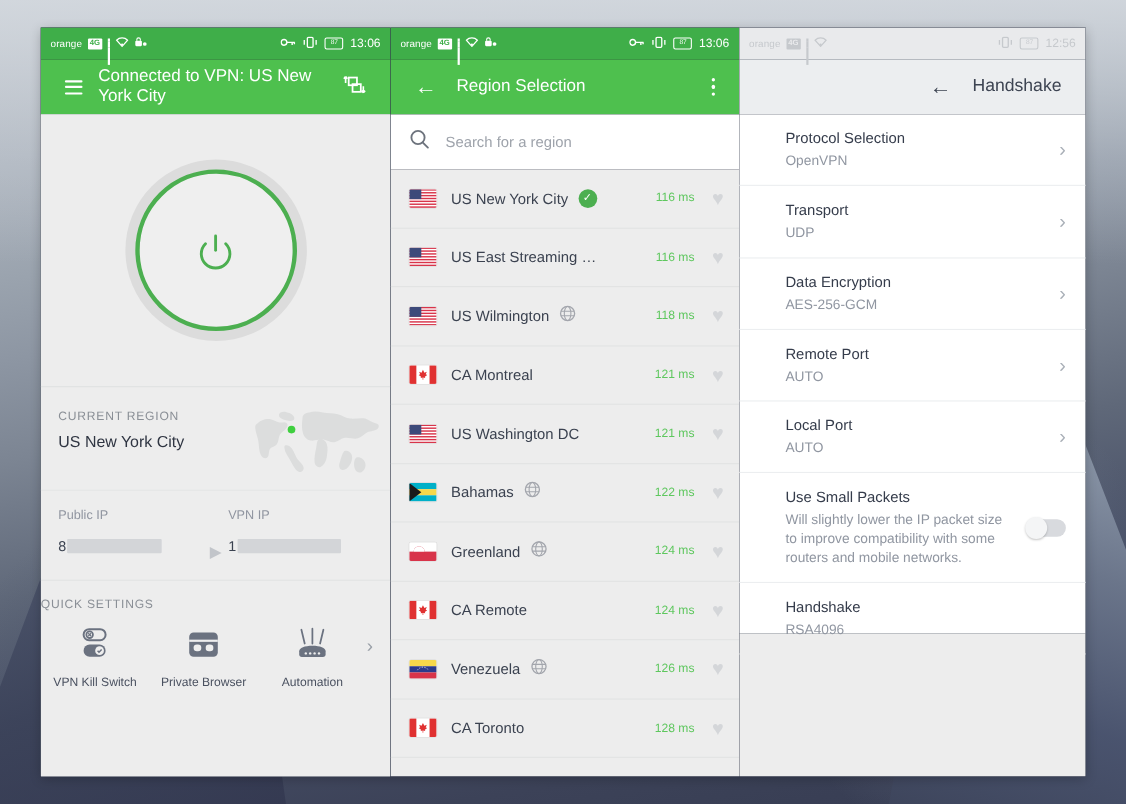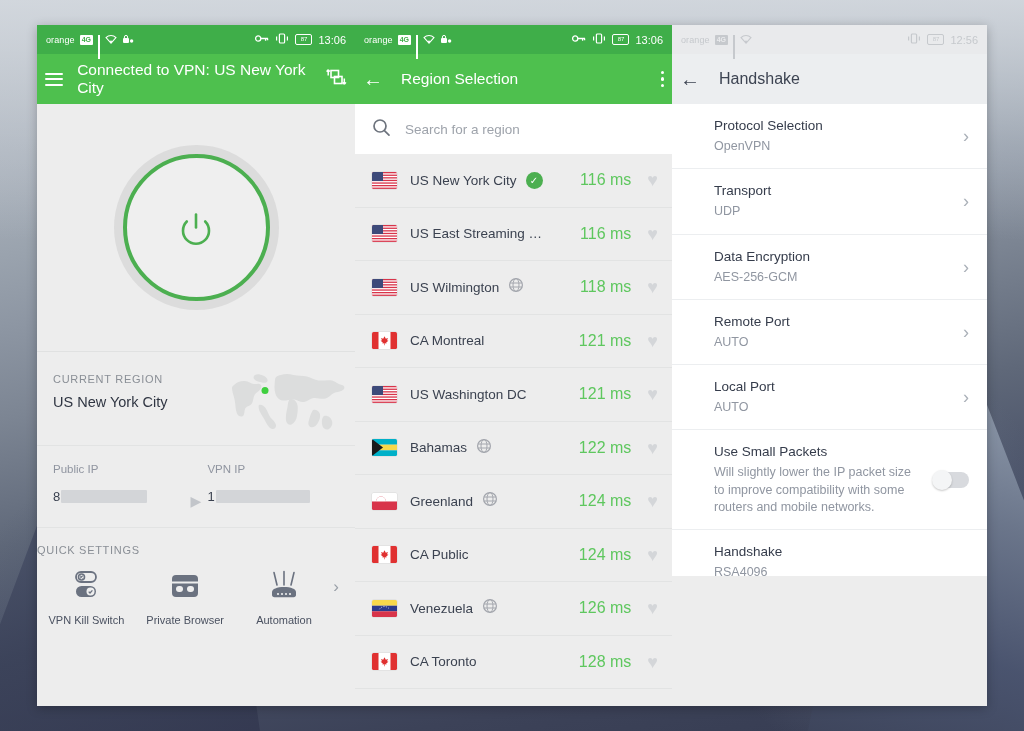--- a/index.html
+++ b/index.html
@@ -91,23 +91,24 @@
     font-size: 6px; padding: 0 2px; line-height: 9px;
     display: inline-block; min-width: 17px; text-align: center;
   }
   .clock { font-size: 11px; }
   .ic { display:inline-block; line-height: 1; }
 
   
   .appbar {
     height: 50px;
     display: flex; align-items: center;
-    padding: 0 8px;
+    padding: 0 22px;
     background: #4ec04e;
     color: #ffffff;
+    justify-content: flex-end;
   }
   .appbar.light { background: #eceef0; color: #3b4250; }
   .appbar-title { font-size: 15.5px; }
   .appbar.light .appbar-title { font-size: 16px; color: #3d4452; }
   .hamburger { width: 19px; display: flex; flex-direction: column; gap: 3.5px; cursor: pointer; }
   .hamburger span { display:block; height: 2px; background: #fff; border-radius: 1px; }
   .backarrow { font-size: 20px; line-height: 1; cursor: pointer; }
   .kebab { margin-left: auto; display: flex; flex-direction: column; gap: 3px; cursor: pointer; }
   .kebab i { width: 3.5px; height: 3.5px; border-radius: 50%; background: #fff; display:block; }
   .transfer-icon { margin-left: auto; cursor: pointer; }
@@ -176,21 +177,21 @@
     cursor: pointer;
   }
   .flag { width: 25px; height: 17px; flex: 0 0 25px; border-radius: 1.5px; overflow:hidden; position:relative; box-shadow: 0 0 0 .5px rgba(0,0,0,.08); }
   .rg-name { margin-left: 13px; font-size: 13.5px; color: #3b4250; white-space: nowrap; }
   .check {
     width: 17px; height: 17px; border-radius: 50%; background: #4caf50;
     color: #fff; font-size: 10px; display:flex; align-items:center; justify-content:center;
     margin-left: 9px; flex: 0 0 17px;
   }
   .geo { margin-left: 9px; opacity: .45; }
-  .ping { margin-left: auto; font-size: 16px; color: #5ec75e; }
+  .ping { margin-left: auto; font-size: 11px; color: #5ec75e; }
   .heart { margin-left: 16px; color: #d4d6d9; font-size: 18px; line-height: 1; cursor: pointer; }
 
   
   .proto-list { background: #ffffff; height: 472px; }
   .proto-row {
     padding: 14px 18px 13px 18px;
     border-bottom: 1px solid #eceef0;
     display: flex; align-items: center;
     cursor: pointer;
   }
@@ -554,21 +555,21 @@
           <span class="ping">124 ms</span>
           <span class="heart">♥</span>
         </div>
         <div class="region-row">
           <span class="flag"><svg viewBox="0 0 25 17" width="25" height="17">
               <rect width="25" height="17" fill="#fff"></rect>
               <rect width="6.5" height="17" fill="#e03131"></rect>
               <rect x="18.5" width="6.5" height="17" fill="#e03131"></rect>
               <path d="M12.5 4.2l1.3 2.6 2.2-.9-1 2.4 1.4.5-2.2 1.6.4 1.2-1.8-.4v2h-.6v-2l-1.8.4.4-1.2-2.2-1.6 1.4-.5-1-2.4 2.2.9z" fill="#e03131"></path>
             </svg></span>
-          <span class="rg-name">CA Public</span>
+          <span class="rg-name">CA Remote</span>
           <span class="ping">124 ms</span>
           <span class="heart">♥</span>
         </div>
         <div class="region-row">
           <span class="flag"><svg viewBox="0 0 25 17" width="25" height="17">
               <rect width="25" height="5.7" fill="#f7d84b"></rect>
               <rect y="5.7" width="25" height="5.6" fill="#2b3a8c"></rect>
               <rect y="11.3" width="25" height="5.7" fill="#d8344a"></rect>
               <path d="M7.5 9.2a6 6 0 0 1 10 0" fill="none" stroke="#fff" stroke-width=".8" stroke-dasharray="1 1.4"></path>
             </svg></span>

